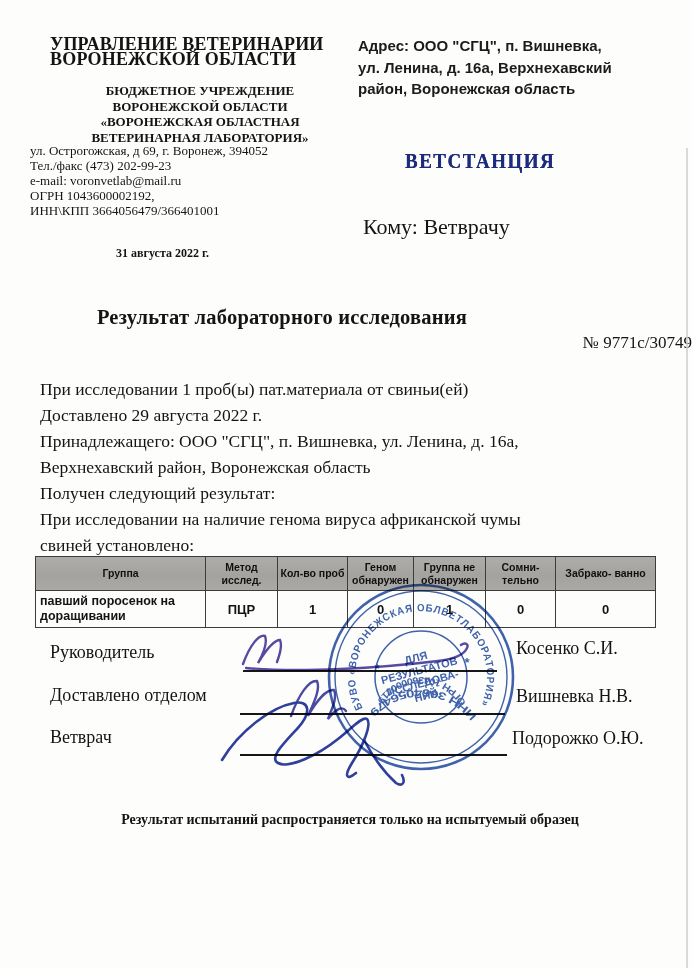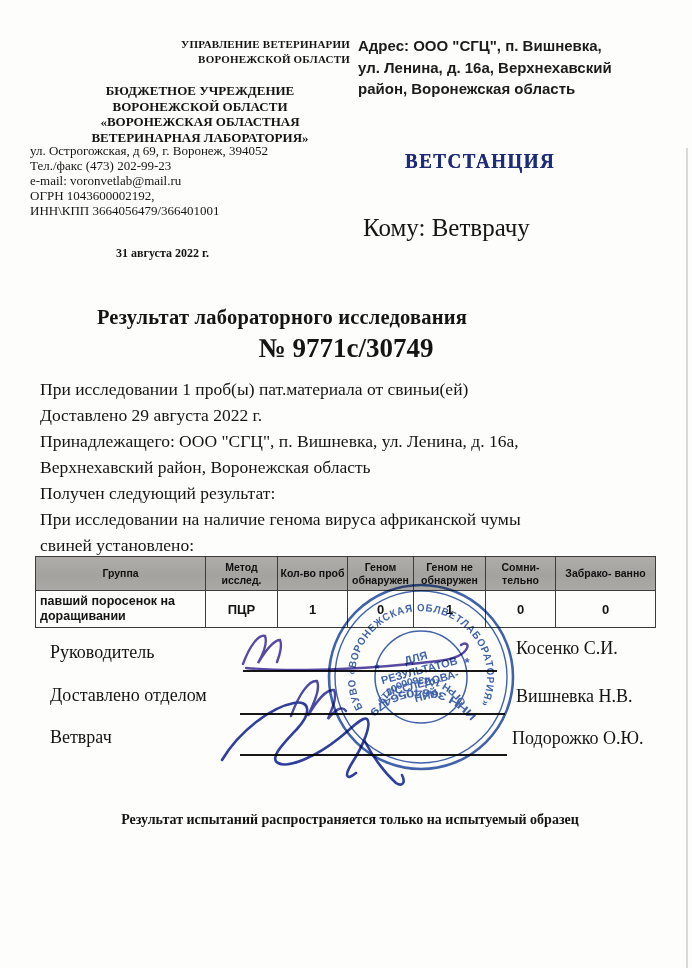--- a/index.html
+++ b/index.html
@@ -5,33 +5,33 @@
   html,body{margin:0;padding:0;}
   body{
     width:692px;height:968px;position:relative;overflow:hidden;
     background:#fdfdfb;color:#141414;
     font-family:"Liberation Serif",serif;
   }
   .abs{position:absolute;}
   .pre{white-space:pre-line;}
 
   
-  .org-dept{left:50px;top:37px;width:300px;font-size:11px;line-height:15px;font-weight:bold;text-align:right;letter-spacing:.2px;}
+  .org-dept{left:50px;top:37px;width:300px;font-size:18px;line-height:15px;font-weight:bold;text-align:left;letter-spacing:.2px;}
   .org-main{left:40px;top:83px;width:320px;font-size:13px;line-height:15.5px;font-weight:bold;text-align:center;}
   .org-contacts{left:30px;top:143px;width:330px;font-size:13px;line-height:15px;font-weight:normal;text-align:left;}
   .doc-date{left:116px;top:246px;font-size:12px;font-weight:bold;}
 
   
   .addr{left:358px;top:35px;width:312px;font-family:"Liberation Sans",sans-serif;font-size:15px;line-height:21.5px;font-weight:600;color:#1b1b1b;}
   .vetstation{left:405px;top:151px;font-size:19px;font-weight:bold;letter-spacing:1.5px;color:#1d2b7d;transform:scaleY(1.08);text-shadow:0 0 .6px #1d2b7d;}
-  .kome{left:363px;top:214px;font-size:25px;}
+  .kome{left:363px;top:214px;font-size:22px;}
 
   
   .title1{left:0;top:306px;width:564px;font-size:20.5px;font-weight:bold;text-align:center;letter-spacing:.2px;}
-  .title2{left:0;top:333px;width:692px;font-size:27px;font-weight:bold;text-align:center;}
+  .title2{left:0;top:333px;width:692px;font-size:17px;font-weight:normal;text-align:right;}
 
   
   .bodytext{left:40px;top:376px;width:630px;font-size:17.5px;line-height:26px;}
   .bodytext div{white-space:pre-line;}
 
   
   .results-wrap{left:35px;top:556px;width:620px;}
   table.results{border-collapse:collapse;width:620px;table-layout:fixed;
     font-family:"Liberation Sans",sans-serif;}
   table.results th, table.results td{border:1.5px solid #3c3c3c;padding:0 2px;}
@@ -112,21 +112,21 @@
         <col style="width:72px">
         <col style="width:70px">
         <col style="width:100px">
     </colgroup>
     <thead>
       <tr>
         <th>Группа</th>
         <th>Метод исслед.</th>
         <th>Кол-во проб</th>
         <th>Геном обнаружен</th>
-        <th>Геном не обнаружен</th>
+        <th>Группа не обнаружен</th>
         <th>Сомни- тельно</th>
         <th>Забрако- ванно</th>
       </tr>
     </thead>
     <tbody>
       <tr>
         <td class="left">павший поросенок на доращивании</td>
         <td>ПЦР</td>
         <td>1</td>
         <td>0</td>

